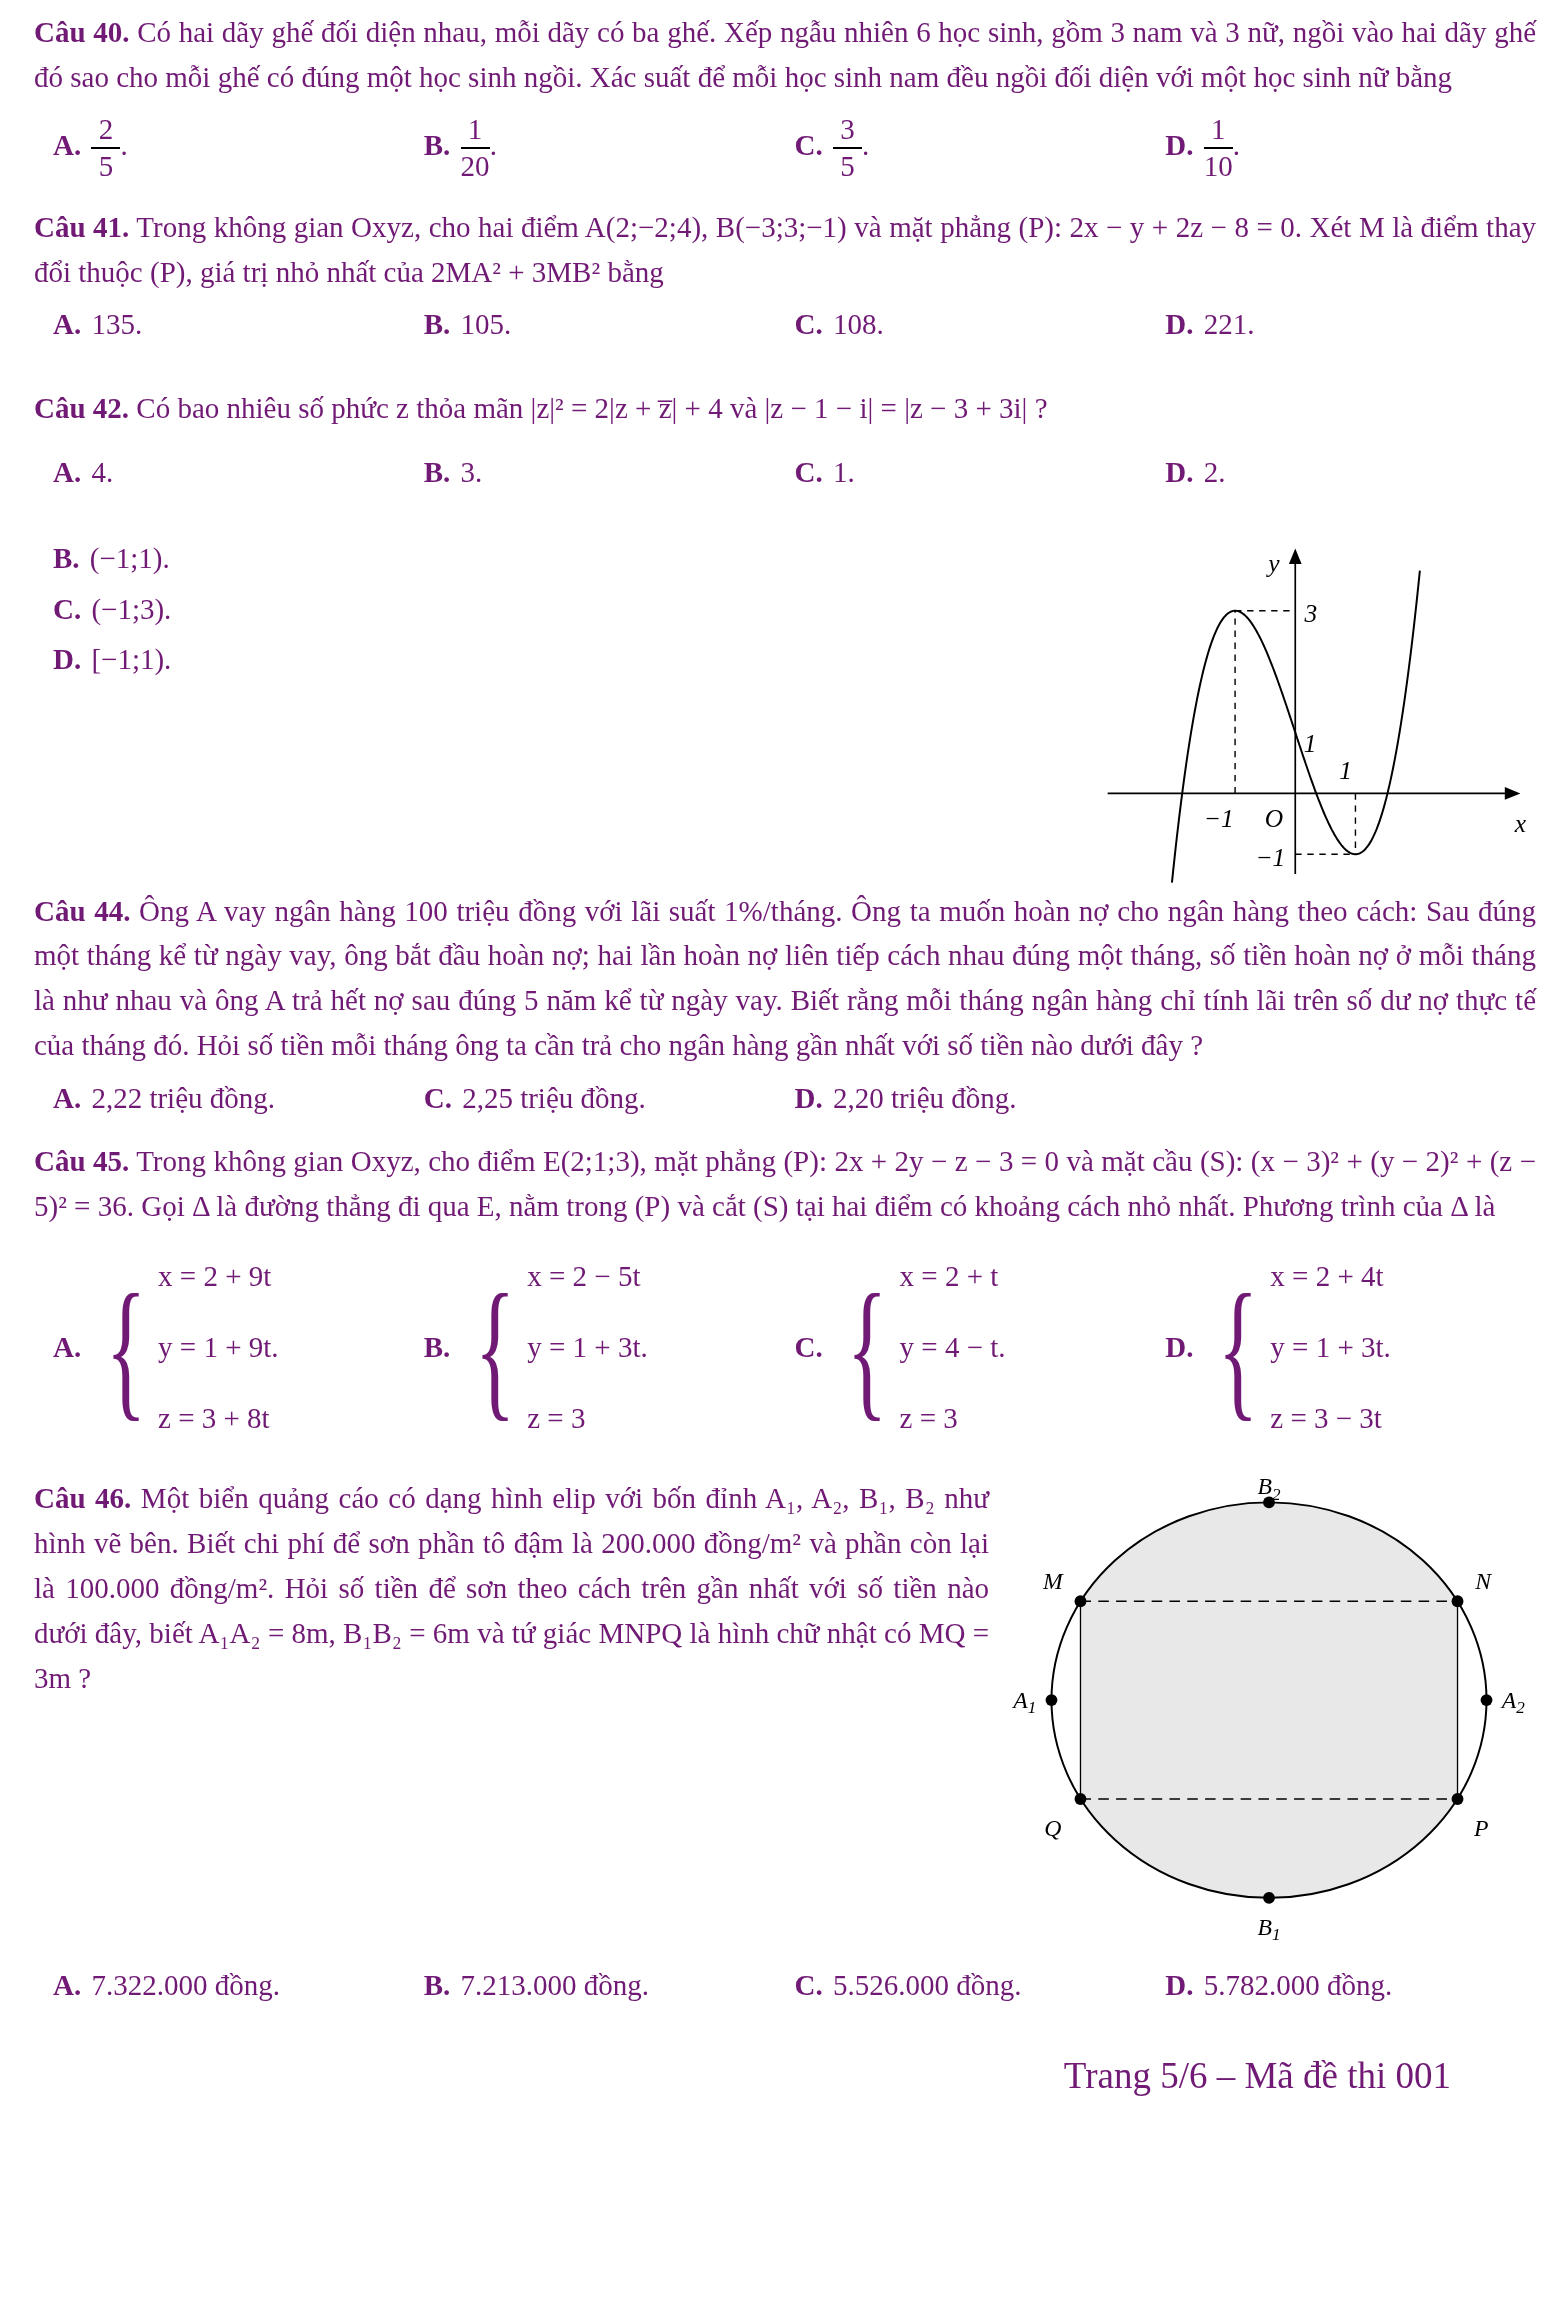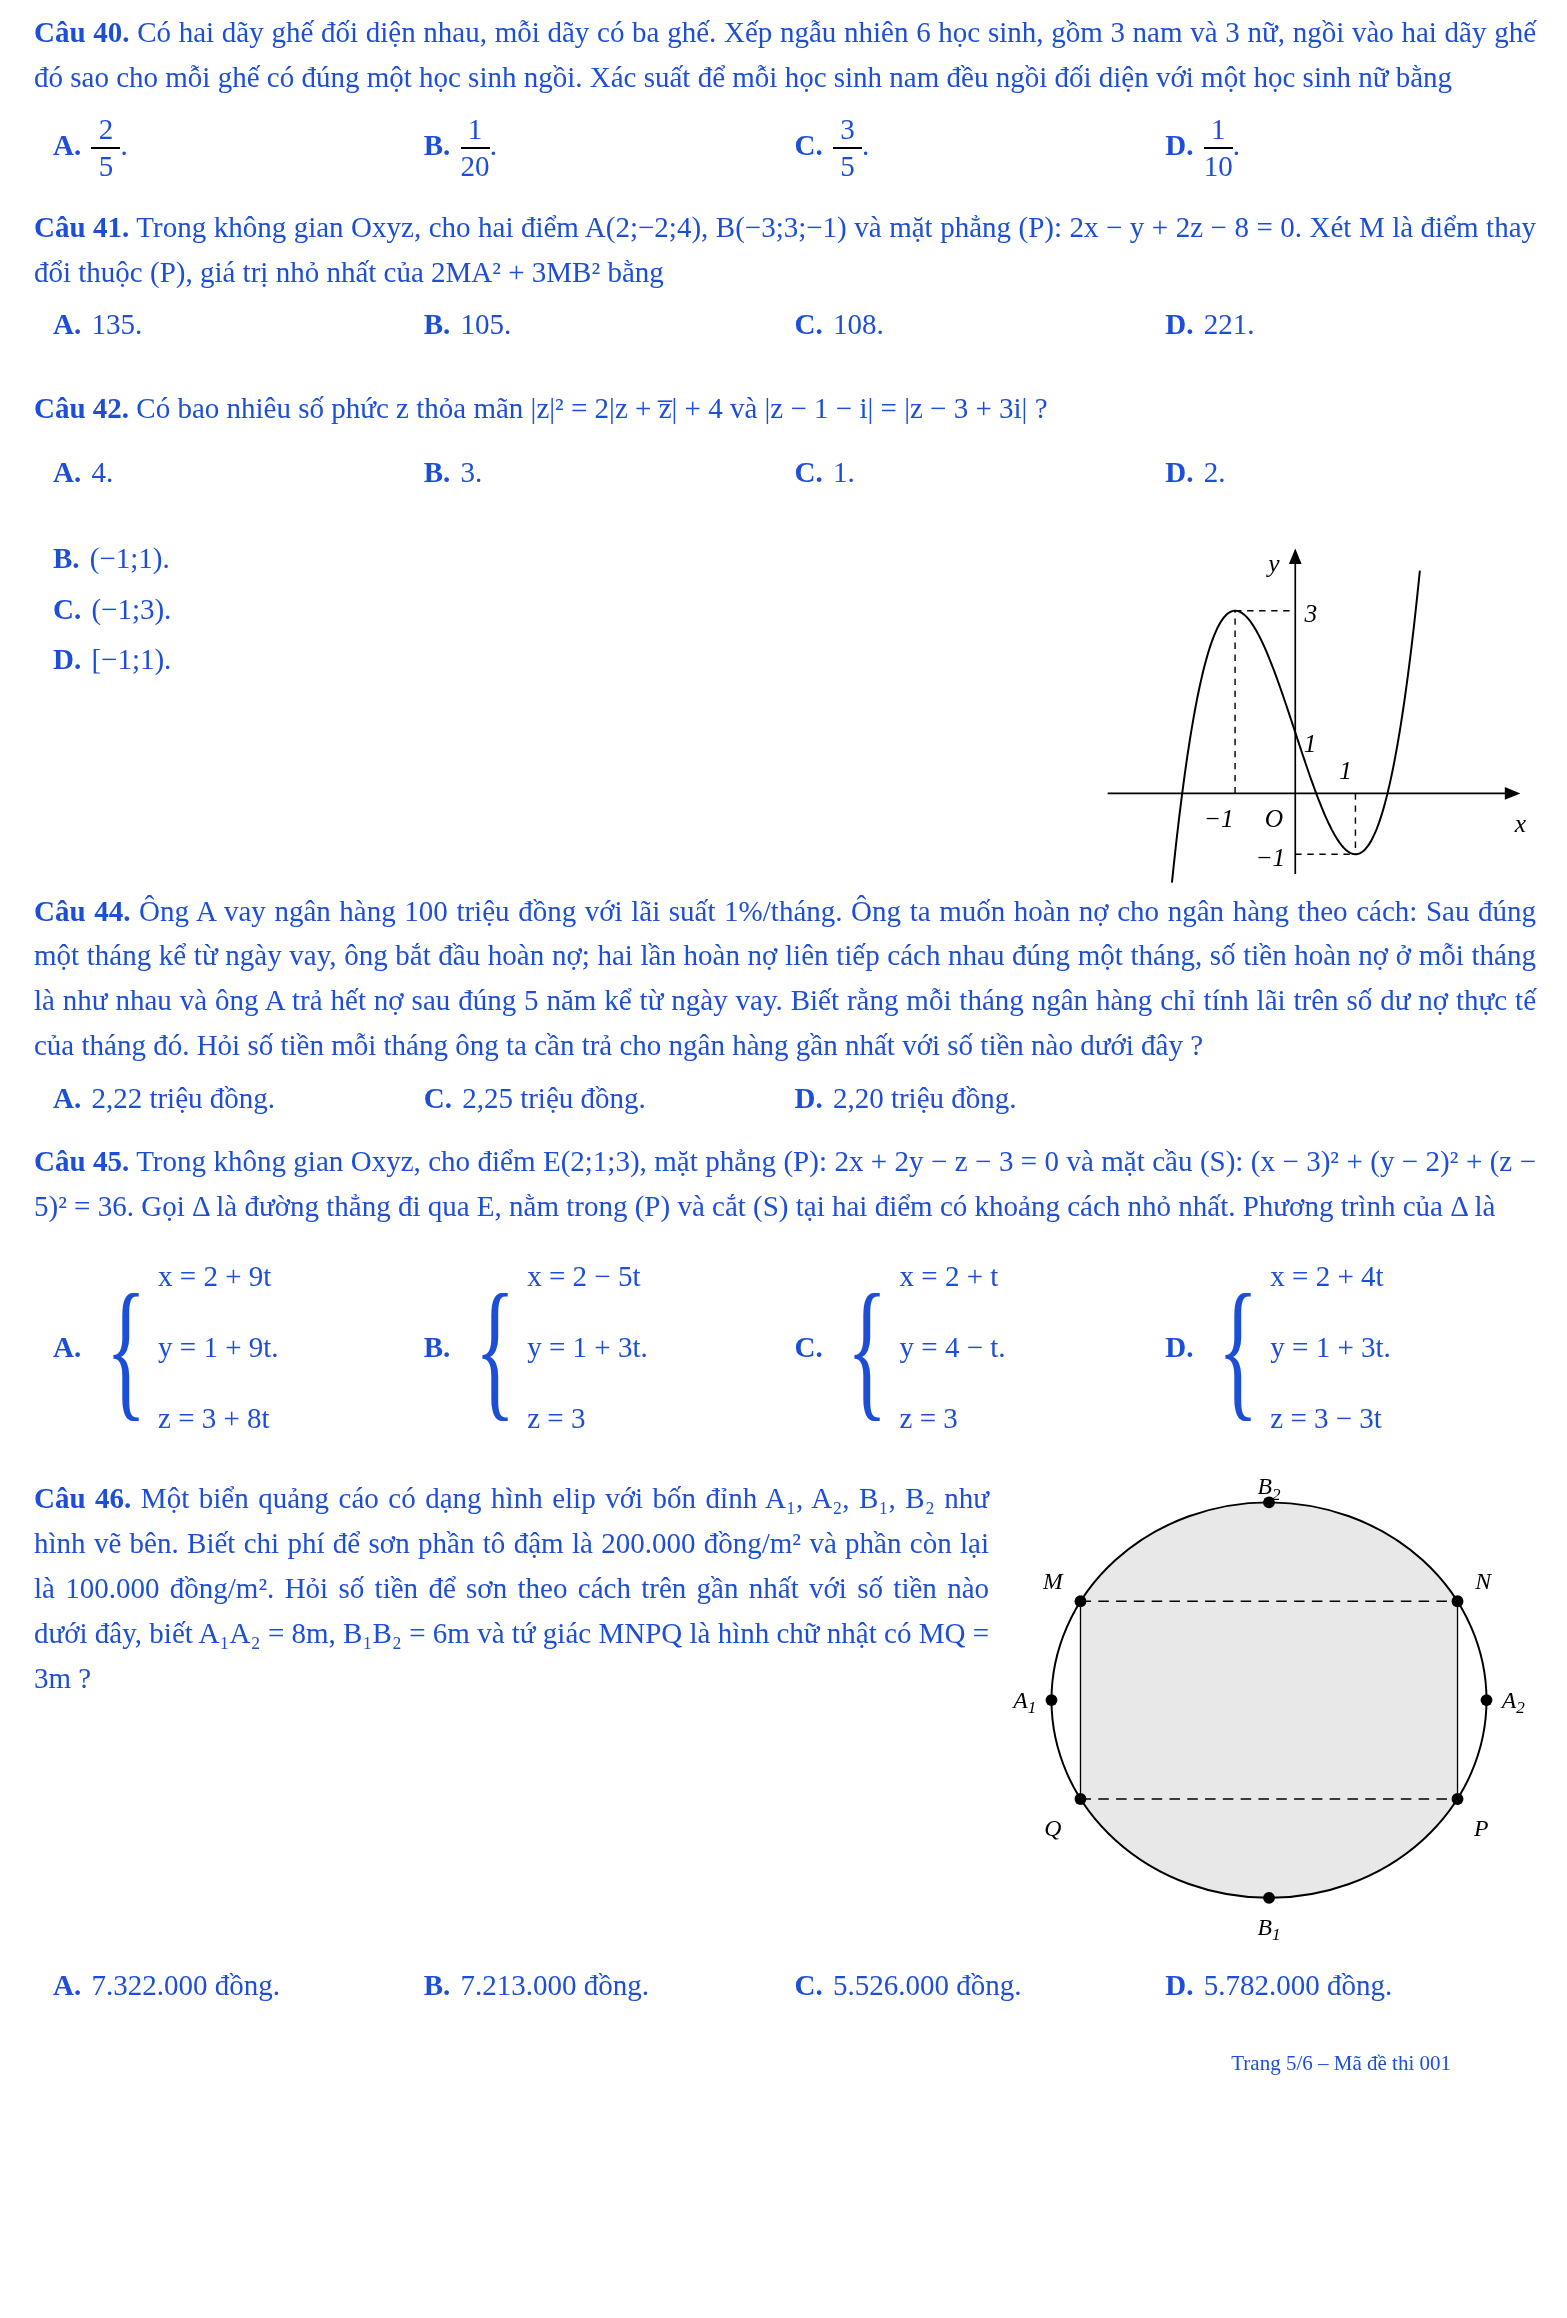--- a/index.html
+++ b/index.html
@@ -2,21 +2,21 @@
 <html style="font-size:11.7px"><head>
 <meta charset="utf-8">
 <style>
   html,body{margin:0;padding:0;background:#ffffff;}
   .page{
     width:1567px;
     min-height:2319px;
     box-sizing:border-box;
     padding:10.2px 31px 7.3px 34px;
     background:#ffffff;
-    color:#1d4ed8;
+    color:#701a75;
     font-family:"Liberation Serif","DejaVu Serif",serif;
     font-size:29px;
     line-height:1.55;
     position:relative;
   }
   p.qtext{margin:0;text-align:justify;}
   b.qlabel{font-weight:bold;}
   .opts4{
     display:grid;
     grid-template-columns:repeat(4,1fr);
@@ -58,21 +58,21 @@
   .curve{stroke:#000;stroke-width:2.8;fill:none;}
   .dashed{stroke:#000;stroke-width:2;fill:none;stroke-dasharray:9 8;}
   .figlabel{font-size:36px;font-style:italic;}
   .fig46-line{stroke:#000;stroke-width:2;}
   .fig46-dashed{stroke:#000;stroke-width:2.6;stroke-dasharray:16 11;}
   .fig46-outline{stroke:#000;stroke-width:3;fill:none;}
   .footer{
     text-align:right;
     padding-right:85px;
     margin-top:39px;
-    font-size:21px;
+    font-size:37px;
   }
 </style>
 </head>
 <body>
 
 <div class="page">
 
   <div class="qblock first">
     <p class="qtext"><b class="qlabel">Câu 40.</b> <span>Có hai dãy ghế đối diện nhau, mỗi dãy có ba ghế. Xếp ngẫu nhiên 6 học sinh, gồm 3 nam và 3 nữ, ngồi vào hai dãy ghế đó sao cho mỗi ghế có đúng một học sinh ngồi. Xác suất để mỗi học sinh nam đều ngồi đối diện với một học sinh nữ bằng</span></p>
     <div class="optrow-frac">

